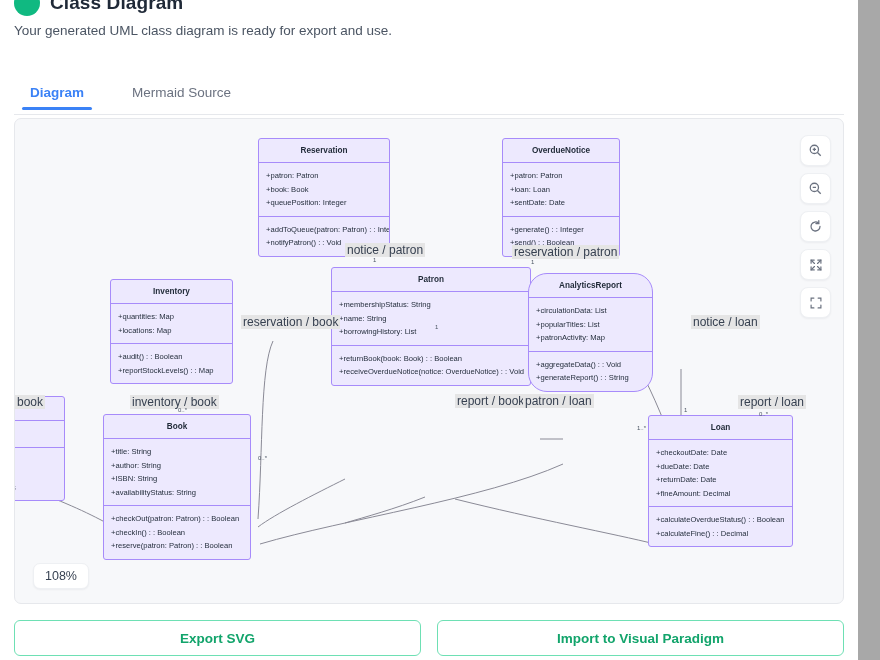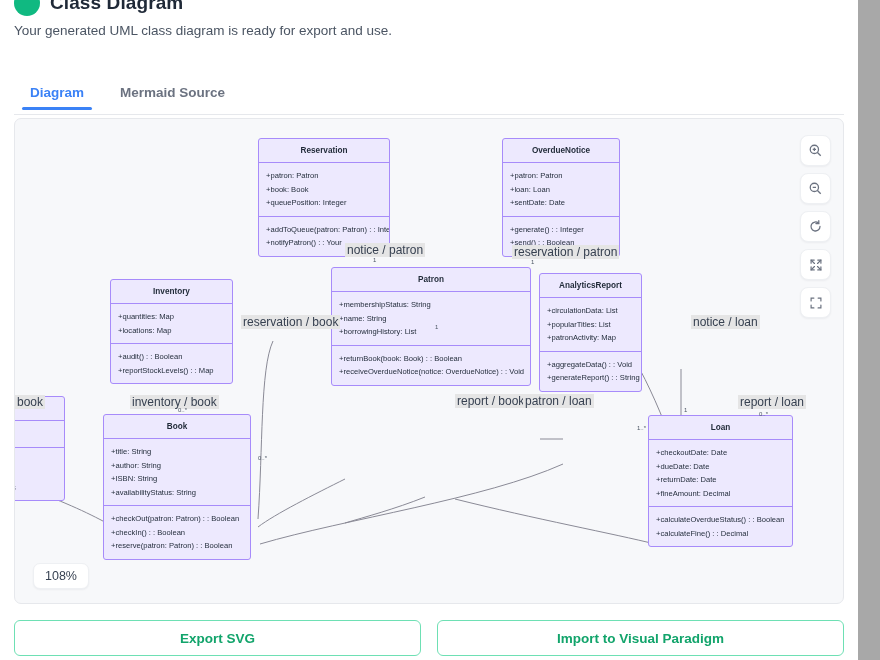--- a/index.html
+++ b/index.html
@@ -29,29 +29,28 @@
     letter-spacing: .1px;
   }
   .subtitle {
     position: absolute; left: 14px; top: 23px;
     font-size: 13.5px; color: #4b5563;
   }
   
   .tabs {
     position: absolute; left: 14px; top: 85px;
     width: 830px; height: 30px;
-    display: flex; align-items: flex-start; gap: 4px;
+    display: flex; align-items: flex-start; gap: 16px;
     border-bottom: 1px solid #e6e8ec;
   }
   .tab {
     font-size: 13.5px; padding: 0 16px 9px 16px;
     color: #6b7280; cursor: pointer; position: relative;
     background: none; border: none;
     font-family: "Liberation Sans", sans-serif;
-    font-weight: bold;
   }
   .tab.active { color: #3b82f6; font-weight: bold; }
   .tab.active::after {
     content: ""; position: absolute; left: 8px; right: 8px; bottom: -1px;
     height: 3px; background: #3b82f6; border-radius: 2px;
   }
   
   .canvas-wrap {
     position: absolute; left: 14px; top: 118px;
     width: 830px; height: 486px;
@@ -209,21 +208,21 @@
 
       <div class="uml" style="left:243px; top:19px; width:132px;">
         <div class="uml-title">Reservation</div>
         <div class="uml-sec">
           <div class="uml-line">+patron: Patron</div>
           <div class="uml-line">+book: Book</div>
           <div class="uml-line">+queuePosition: Integer</div>
         </div>
         <div class="uml-sec">
           <div class="uml-line">+addToQueue(patron: Patron) : : Integer</div>
-          <div class="uml-line">+notifyPatron() : : Your</div>
+          <div class="uml-line">+notifyPatron() : : Void</div>
         </div>
       </div>
 
       <div class="uml" style="left:487px; top:19px; width:118px;">
         <div class="uml-title">OverdueNotice</div>
         <div class="uml-sec">
           <div class="uml-line">+patron: Patron</div>
           <div class="uml-line">+loan: Loan</div>
           <div class="uml-line">+sentDate: Date</div>
         </div>
@@ -239,21 +238,21 @@
           <div class="uml-line">+membershipStatus: String</div>
           <div class="uml-line">+name: String</div>
           <div class="uml-line">+borrowingHistory: List</div>
         </div>
         <div class="uml-sec">
           <div class="uml-line">+returnBook(book: Book) : : Boolean</div>
           <div class="uml-line">+receiveOverdueNotice(notice: OverdueNotice) : : Void</div>
         </div>
       </div>
 
-      <div class="uml" style="left:524px; top:154px; width:103px;">
+      <div class="uml" style="left:513px; top:154px; width:125px;border-radius:19px;">
         <div class="uml-title">AnalyticsReport</div>
         <div class="uml-sec">
           <div class="uml-line">+circulationData: List</div>
           <div class="uml-line">+popularTitles: List</div>
           <div class="uml-line">+patronActivity: Map</div>
         </div>
         <div class="uml-sec">
           <div class="uml-line">+aggregateData() : : Void</div>
           <div class="uml-line">+generateReport() : : String</div>
         </div>

